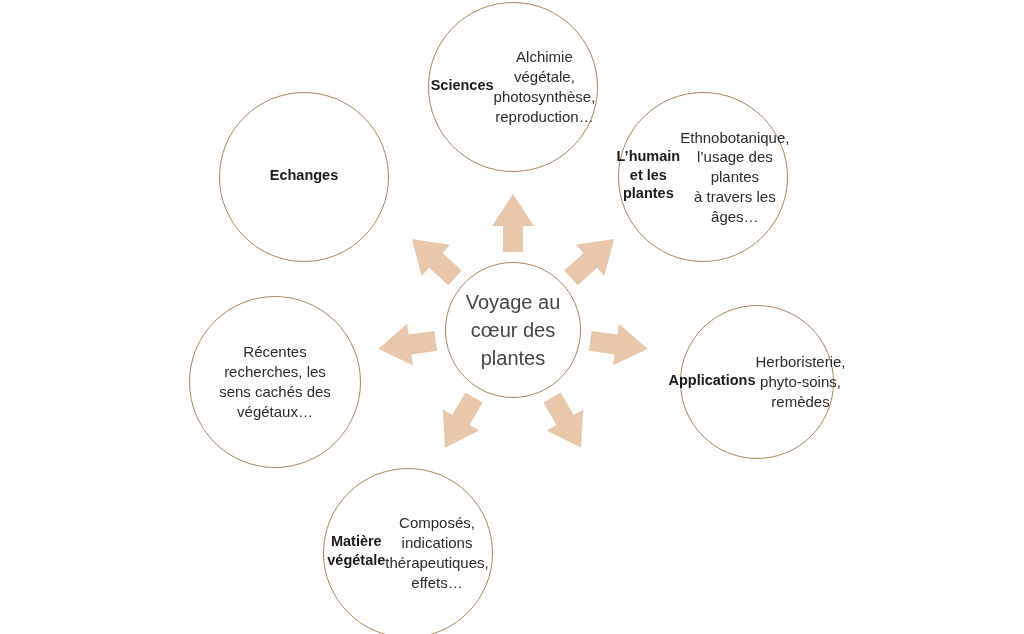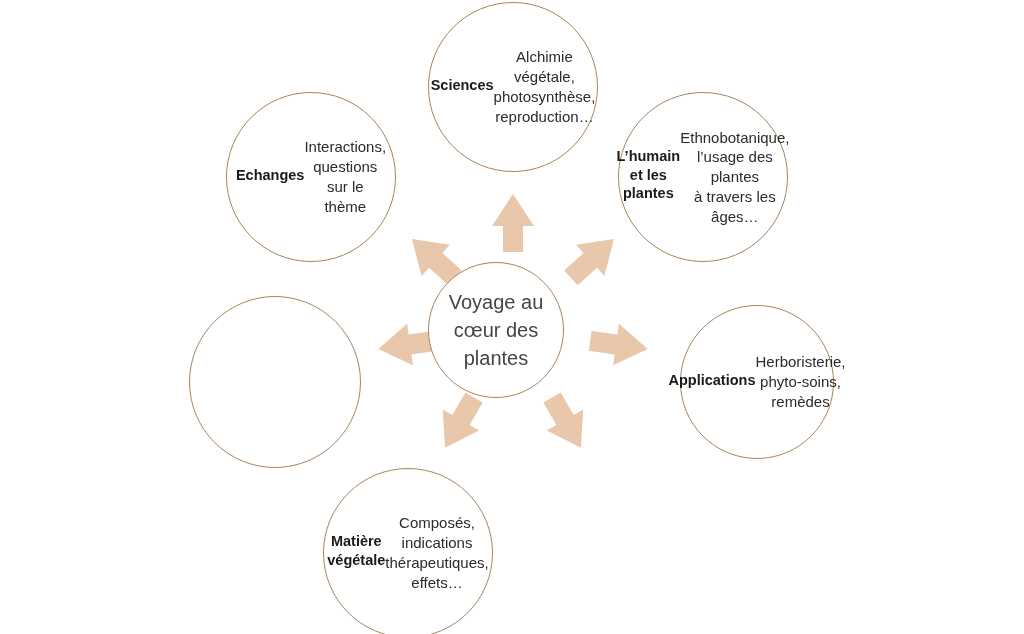--- a/index.html
+++ b/index.html
@@ -118,28 +118,29 @@
 
   <div class="node" style="left:323px; top:468px; width:170px; height:170px;">
     <div class="node-title">Matière végétale</div>
     <div class="node-body">Composés,
 indications
 thérapeutiques,
 effets…</div>
   </div>
 
   <div class="node" style="left:189px; top:296px; width:172px; height:172px;">
+    <div class="node-body">Récentes
+recherches, les
+sens cachés des
+végétaux…</div>
   </div>
 
-  <div class="node" style="left:226px; top:92px; width:170px; height:170px;">
+  <div class="node" style="left:219px; top:92px; width:170px; height:170px;">
     <div class="node-title">Echanges</div>
-    <div class="node-body">Interactions,
-questions sur le
-thème</div>
   </div>
 
-  <div class="center-circle" style="left:428px; top:262px; width:136px; height:136px;">
+  <div class="center-circle" style="left:445px; top:262px; width:136px; height:136px;">
     <div class="center-text">Voyage au
 cœur des
 plantes</div>
   </div>
 
 </div>
 
 </body></html>

